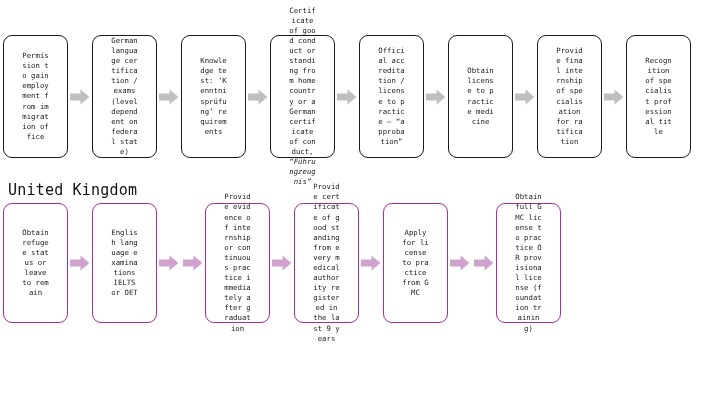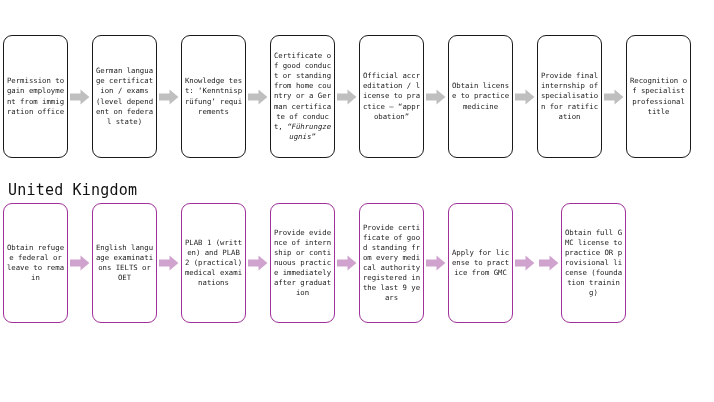--- a/index.html
+++ b/index.html
@@ -29,21 +29,21 @@
   .node {
     width: 65px;
     height: 123px;
     box-sizing: border-box;
     border: 1.3px solid #1a1a1a;
     border-radius: 9px;
     background: #ffffff;
     display: flex;
     align-items: center;
     justify-content: center;
-    padding: 3px 2px;
+    padding: 3px 18px;
     flex: 0 0 auto;
   }
 
   .node-uk {
     height: 120px;
     border: 1.3px solid #a0309a;
   }
 
   .node-label {
     font-size: 7.3px;
@@ -160,40 +160,37 @@
     <span class="node-label">Recognition of specialist professional title</span>
   </div>
 
 </div>
 
 <div class="section-heading">United Kingdom</div>
 
 <div class="flow-row" id="row-uk">
 
   <div class="node node-uk">
-    <span class="node-label">Obtain refugee federal or leave to remain</span>
+    <span class="node-label">Obtain refugee status or leave to remain</span>
   </div>
   <div class="arrow arrow-uk">
     <svg width="20" height="16" viewBox="0 0 20 16">
         <path d="M0 4.6 L10.5 4.6 L10.5 0.6 L19.4 8 L10.5 15.4 L10.5 11.4 L0 11.4 Z" fill="#cfa3cd"></path>
       </svg>
   </div>
 
   <div class="node node-uk">
     <span class="node-label"><span>English language examinations </span><b>IELTS or OET</b></span>
   </div>
   <div class="arrow arrow-uk">
     <svg width="20" height="16" viewBox="0 0 20 16">
         <path d="M0 4.6 L10.5 4.6 L10.5 0.6 L19.4 8 L10.5 15.4 L10.5 11.4 L0 11.4 Z" fill="#cfa3cd"></path>
       </svg>
   </div>
 
-  <div class="node node-uk">
-    <span class="node-label">PLAB 1 (written) and PLAB 2 (practical) medical examinations</span>
-  </div>
   <div class="arrow arrow-uk">
     <svg width="20" height="16" viewBox="0 0 20 16">
         <path d="M0 4.6 L10.5 4.6 L10.5 0.6 L19.4 8 L10.5 15.4 L10.5 11.4 L0 11.4 Z" fill="#cfa3cd"></path>
       </svg>
   </div>
 
   <div class="node node-uk">
     <span class="node-label">Provide evidence of internship or continuous practice immediately after graduation</span>
   </div>
   <div class="arrow arrow-uk">

